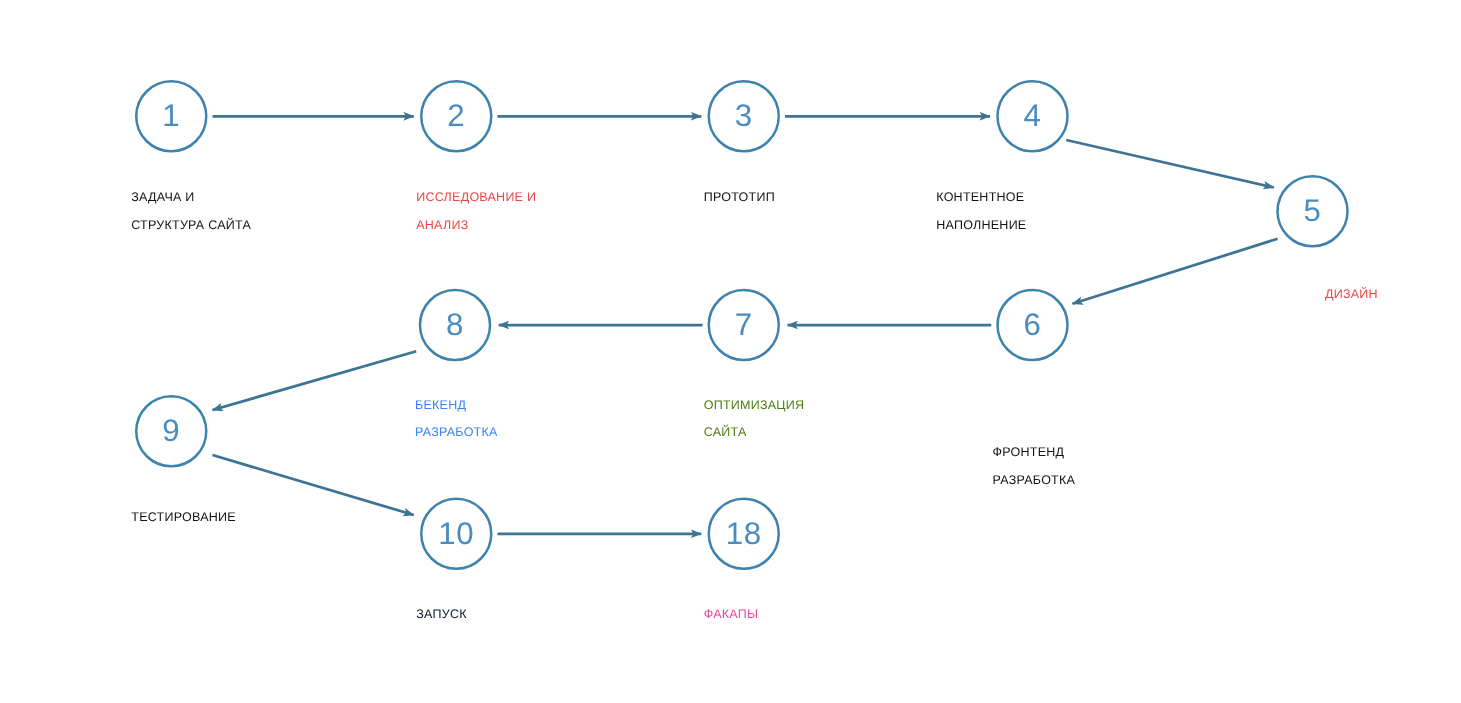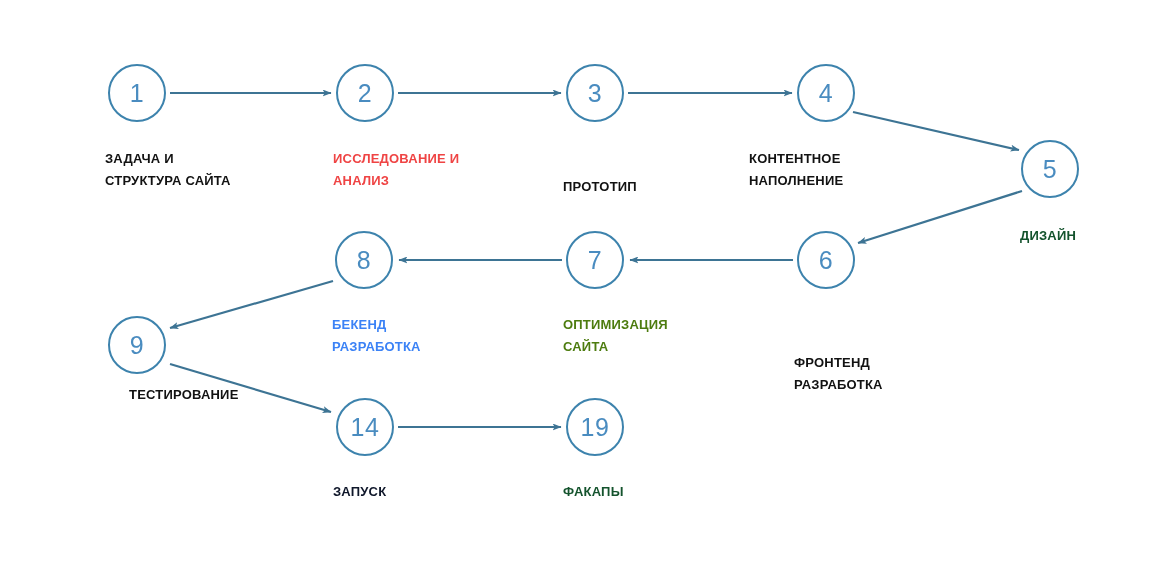--- a/index.html
+++ b/index.html
@@ -43,22 +43,22 @@
     font-size: 25px;
     font-weight: 400;
     line-height: 1;
     letter-spacing: 0.5px;
     user-select: none;
   }
   .node-label {
     position: absolute;
     color: #121212;
     font-family: "Liberation Sans", sans-serif;
-    font-size: 13px;
-    font-weight: bold;
+    font-size: 10px;
+    font-weight: normal;
     line-height: 22px;
     letter-spacing: 0.2px;
     white-space: pre-line;
     text-transform: uppercase;
   }
 </style>
 </head>
 <body>
 
 <div id="canvas">
@@ -90,52 +90,52 @@
       <div class="node-label" style="left: 105px; top: 148px; color: rgb(18, 18, 18);">ЗАДАЧА И
 СТРУКТУРА САЙТА</div>
       <div class="node" style="left: 336px; top: 64px; border-color: rgb(61, 131, 173);">
         <span class="node-num" style="color: rgb(74, 140, 192);">2</span>
       </div>
       <div class="node-label" style="left: 333px; top: 148px; color: #ef4444;">ИССЛЕДОВАНИЕ И
 АНАЛИЗ</div>
       <div class="node" style="left: 566px; top: 64px; border-color: rgb(61, 131, 173);">
         <span class="node-num" style="color: rgb(74, 140, 192);">3</span>
       </div>
-      <div class="node-label" style="left: 563px; top: 148px; color: rgb(18, 18, 18); margin-top: 28px;">ПРОТОТИП</div>
+      <div class="node-label" style="left: 563px; top: 148px; color: rgb(18, 18, 18);">ПРОТОТИП</div>
       <div class="node" style="left: 797px; top: 64px; border-color: rgb(61, 131, 173);">
         <span class="node-num" style="color: rgb(74, 140, 192);">4</span>
       </div>
       <div class="node-label" style="left: 749px; top: 148px; color: rgb(18, 18, 18);">КОНТЕНТНОЕ
 НАПОЛНЕНИЕ</div>
       <div class="node" style="left: 1021px; top: 140px; border-color: rgb(61, 131, 173);">
         <span class="node-num" style="color: rgb(74, 140, 192);">5</span>
       </div>
-      <div class="node-label" style="left: 1020px; top: 225px; color: #14532d;">ДИЗАЙН</div>
+      <div class="node-label" style="left: 1060px; top: 225px; color: #ef4444;">ДИЗАЙН</div>
       <div class="node" style="left: 797px; top: 231px; border-color: rgb(61, 131, 173);">
         <span class="node-num" style="color: rgb(74, 140, 192);">6</span>
       </div>
       <div class="node-label" style="left: 794px; top: 314px; color: rgb(18, 18, 18); margin-top: 38px;">ФРОНТЕНД
 РАЗРАБОТКА</div>
       <div class="node" style="left: 566px; top: 231px; border-color: rgb(61, 131, 173);">
         <span class="node-num" style="color: rgb(74, 140, 192);">7</span>
       </div>
       <div class="node-label" style="left: 563px; top: 314px; color: #4d7c0f;">ОПТИМИЗАЦИЯ
 САЙТА</div>
       <div class="node" style="left: 335px; top: 231px; border-color: rgb(61, 131, 173);">
         <span class="node-num" style="color: rgb(74, 140, 192);">8</span>
       </div>
       <div class="node-label" style="left: 332px; top: 314px; color: #3b82f6;">БЕКЕНД
 РАЗРАБОТКА</div>
       <div class="node" style="left: 108px; top: 316px; border-color: rgb(61, 131, 173);">
         <span class="node-num" style="color: rgb(74, 140, 192);">9</span>
       </div>
-      <div class="node-label" style="left: 105px; top: 384px; color: rgb(18, 18, 18); margin-left: 24px;">ТЕСТИРОВАНИЕ</div>
+      <div class="node-label" style="left: 105px; top: 404px; color: rgb(18, 18, 18);">ТЕСТИРОВАНИЕ</div>
       <div class="node" style="left: 336px; top: 398px; border-color: rgb(61, 131, 173);">
-        <span class="node-num" style="color: rgb(74, 140, 192);">14</span>
+        <span class="node-num" style="color: rgb(74, 140, 192);">10</span>
       </div>
       <div class="node-label" style="left: 333px; top: 481px; color: #0f172a;">ЗАПУСК</div>
       <div class="node" style="left: 566px; top: 398px; border-color: rgb(61, 131, 173);">
-        <span class="node-num" style="color: rgb(74, 140, 192);">19</span>
+        <span class="node-num" style="color: rgb(74, 140, 192);">18</span>
       </div>
-      <div class="node-label" style="left: 563px; top: 481px; color: #14532d;">ФАКАПЫ</div>
+      <div class="node-label" style="left: 563px; top: 481px; color: #ec4899;">ФАКАПЫ</div>
     </div>
 
 </div>
 
 </body></html>

